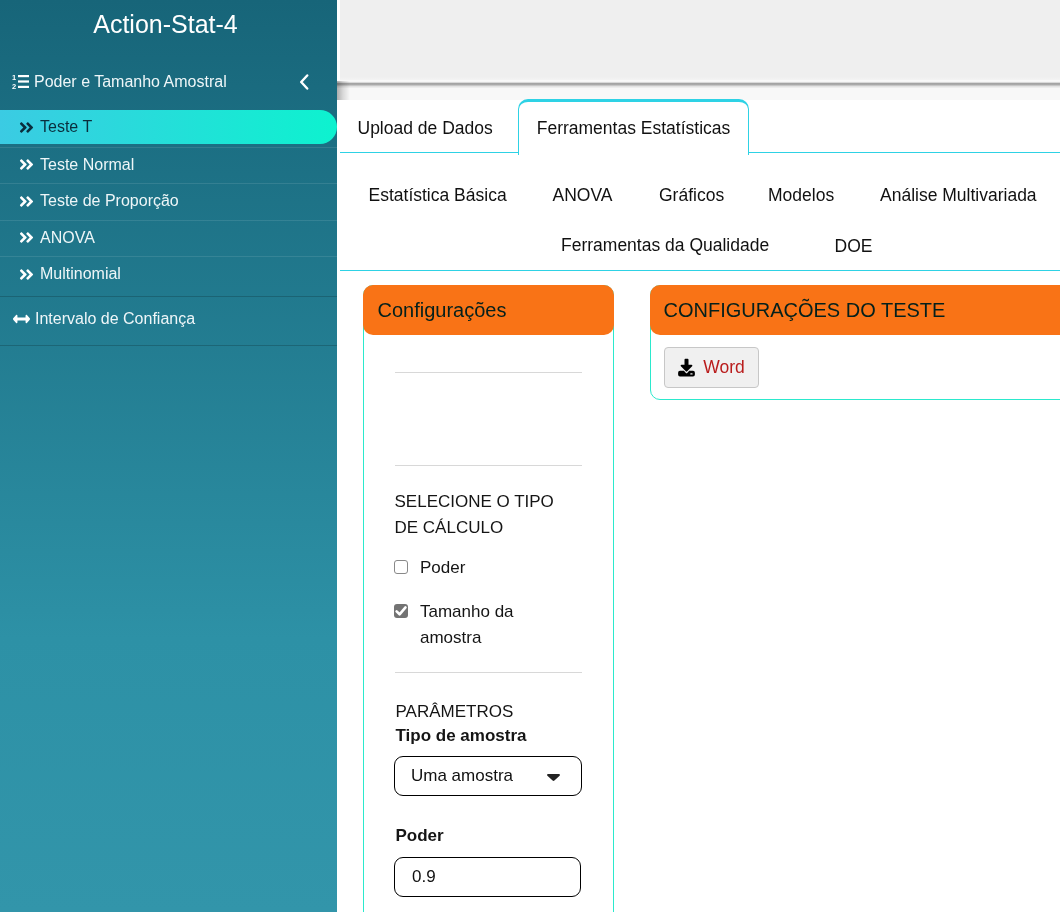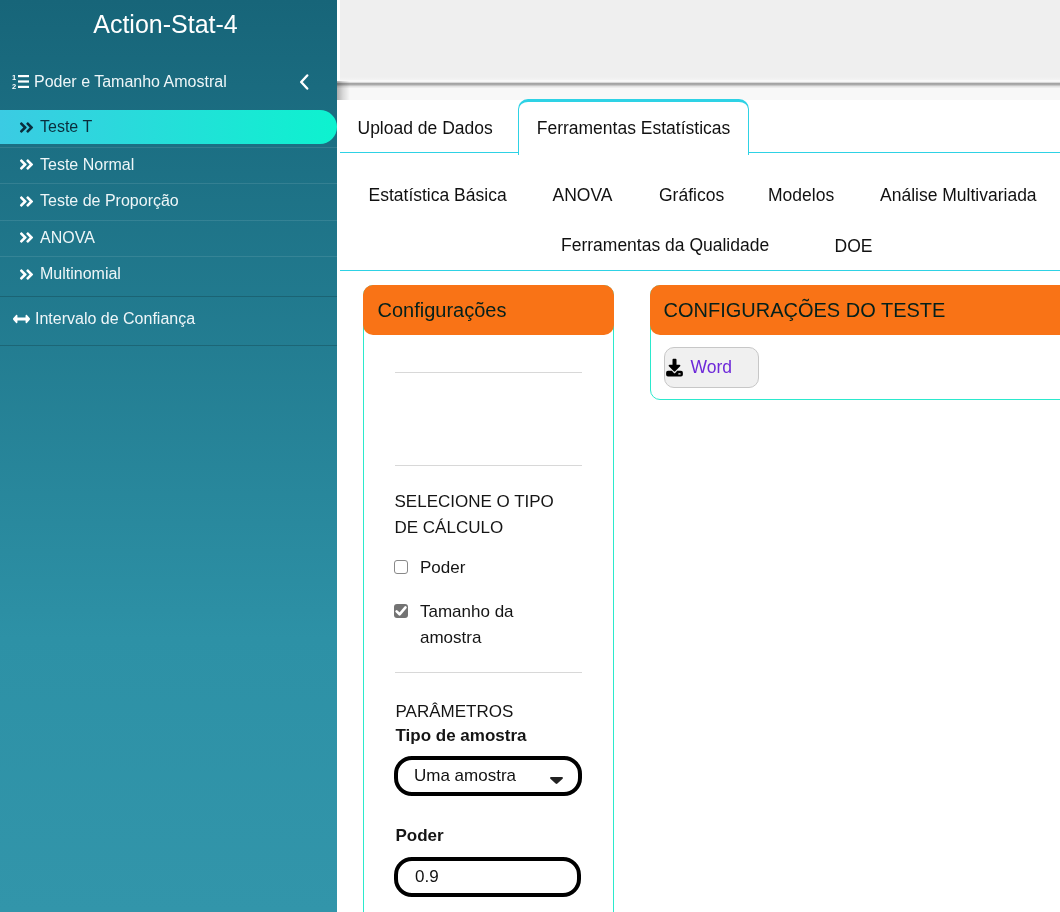--- a/index.html
+++ b/index.html
@@ -11,22 +11,22 @@
   #navshadow{left:0;top:81px;width:723px;height:9px;background:linear-gradient(180deg,rgba(0,0,0,0) 0px,rgba(0,0,0,0.02) 1px,rgba(0,0,0,0.36) 2.6px,rgba(0,0,0,0.30) 3.8px,rgba(0,0,0,0.10) 5.2px,rgba(0,0,0,0) 7.5px);}
   #band{left:0;top:81px;width:723px;height:19px;background:#f8f8f8;}
   #content{left:0;top:100px;width:723px;height:812px;background:#ffffff;}
   .tabline{height:1px;background:#2ed2e5;}
   .tab-active{background:#fff;border:1px solid #2ed2e5;border-top:3px solid #2ed2e5;border-bottom:none;border-radius:10px 10px 0 0;box-sizing:border-box;display:flex;align-items:center;justify-content:center;font-size:17.5px;color:#111;}
   .navlbl{font-size:17.5px;color:#111;white-space:nowrap;line-height:20px;}
   
   .pbody{border:1px solid #2be9cd;border-radius:10px;box-sizing:border-box;background:#fff;}
   .phead{background:#f97316;border-radius:10px;display:flex;align-items:center;font-size:20px;color:#04201c;}
   .hr{height:1px;background:#d8d8d8;}
-  .btn{background:#f0f0f0;border:1px solid #c7c7c7;border-radius:10px;box-sizing:border-box;display:flex;align-items:center;font-size:17.5px;color:#6d28d9;}
-  .ctl{background:#fff;border:4px solid #000000;border-radius:18px;box-sizing:border-box;display:flex;align-items:center;font-size:17px;color:#111;}
+  .btn{background:#f0f0f0;border:1px solid #c7c7c7;border-radius:4px;box-sizing:border-box;display:flex;align-items:center;justify-content:center;font-size:17.5px;color:#b91c1c;}
+  .ctl{background:#fff;border:1px solid #000000;border-radius:9px;box-sizing:border-box;display:flex;align-items:center;font-size:17px;color:#111;}
   .lbl{font-size:17px;color:#151515;white-space:nowrap;line-height:20px;}
   .bold{font-weight:bold;}
   
   #sidebar{left:0;top:0;width:337px;height:912px;background:linear-gradient(180deg,#176579 0%,#2d91a6 70%,#3295aa 100%);}
   #title{left:-3px;top:10px;width:337px;text-align:center;font-size:25px;color:#fff;}
   .sline{left:0;width:337px;height:1px;}
   .white-line{background:rgba(255,255,255,.10);}
   .dark-line{background:rgba(0,0,0,.18);}
   .sitem{color:#eef6f8;font-size:16px;display:flex;align-items:center;white-space:nowrap;}
   #pill{left:0;top:110px;width:337px;height:34px;border-radius:0 17px 17px 0;background:linear-gradient(90deg,#3bcbe3 0%,#0df2cf 100%);display:flex;align-items:center;color:#0a2e3d;font-size:16px;}

